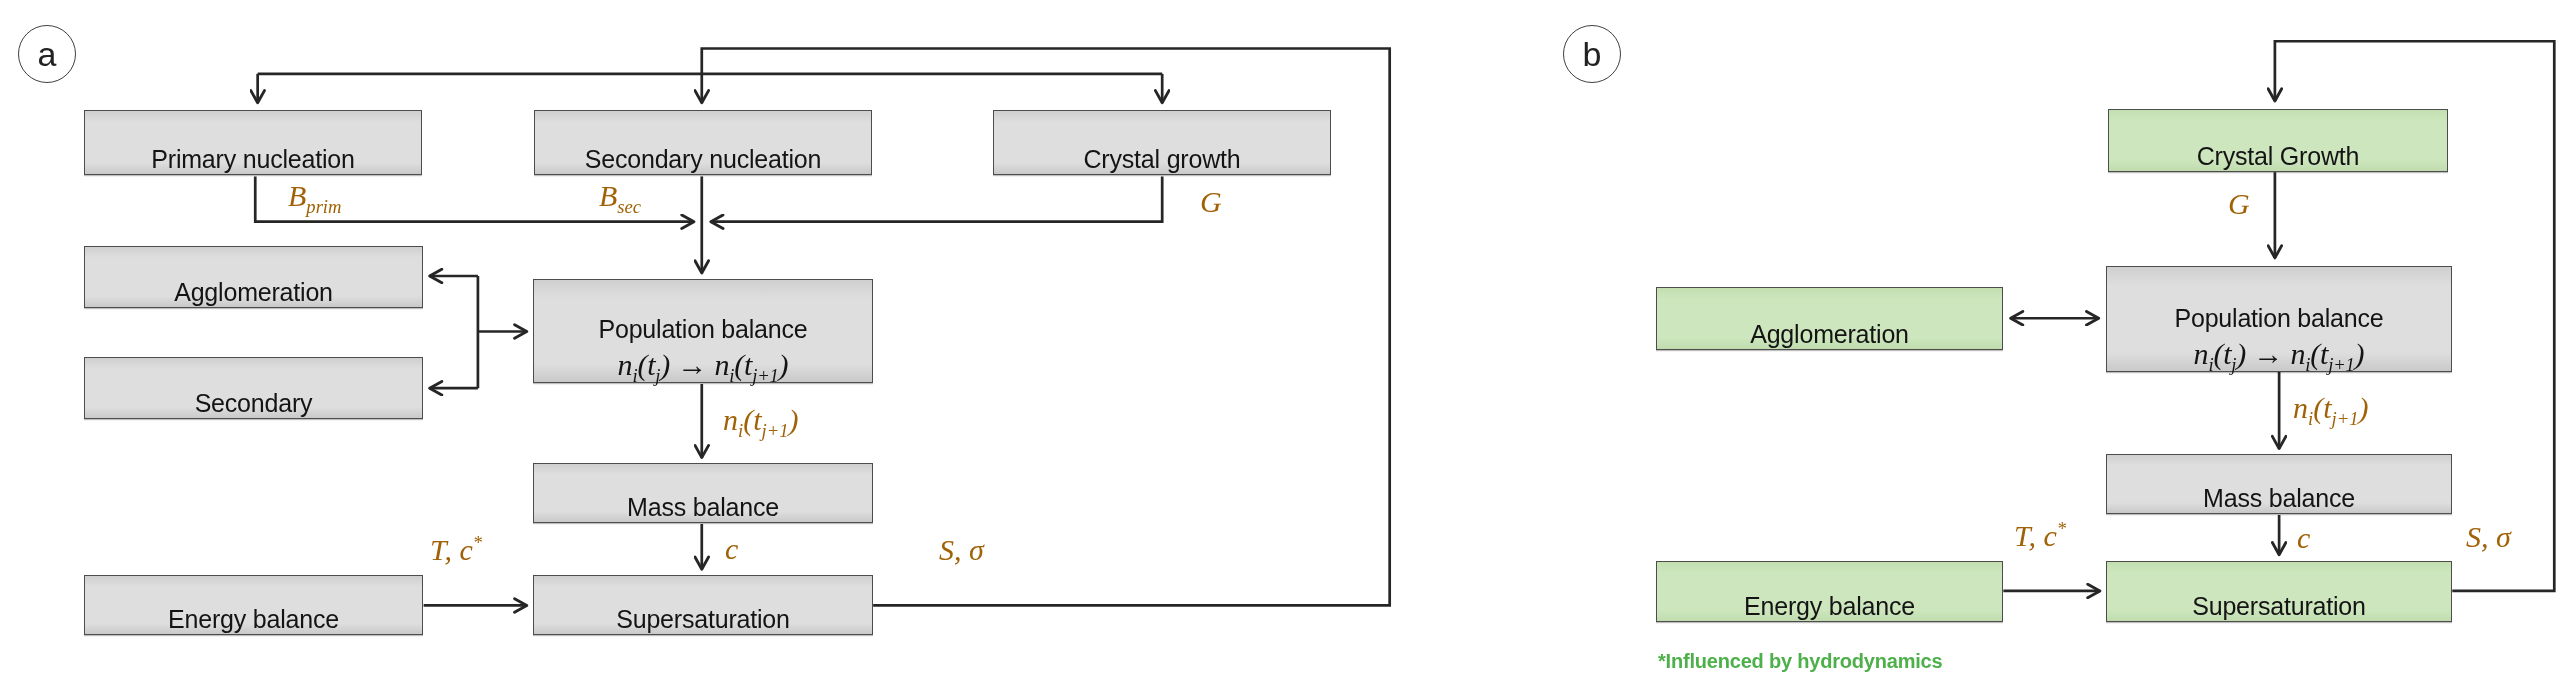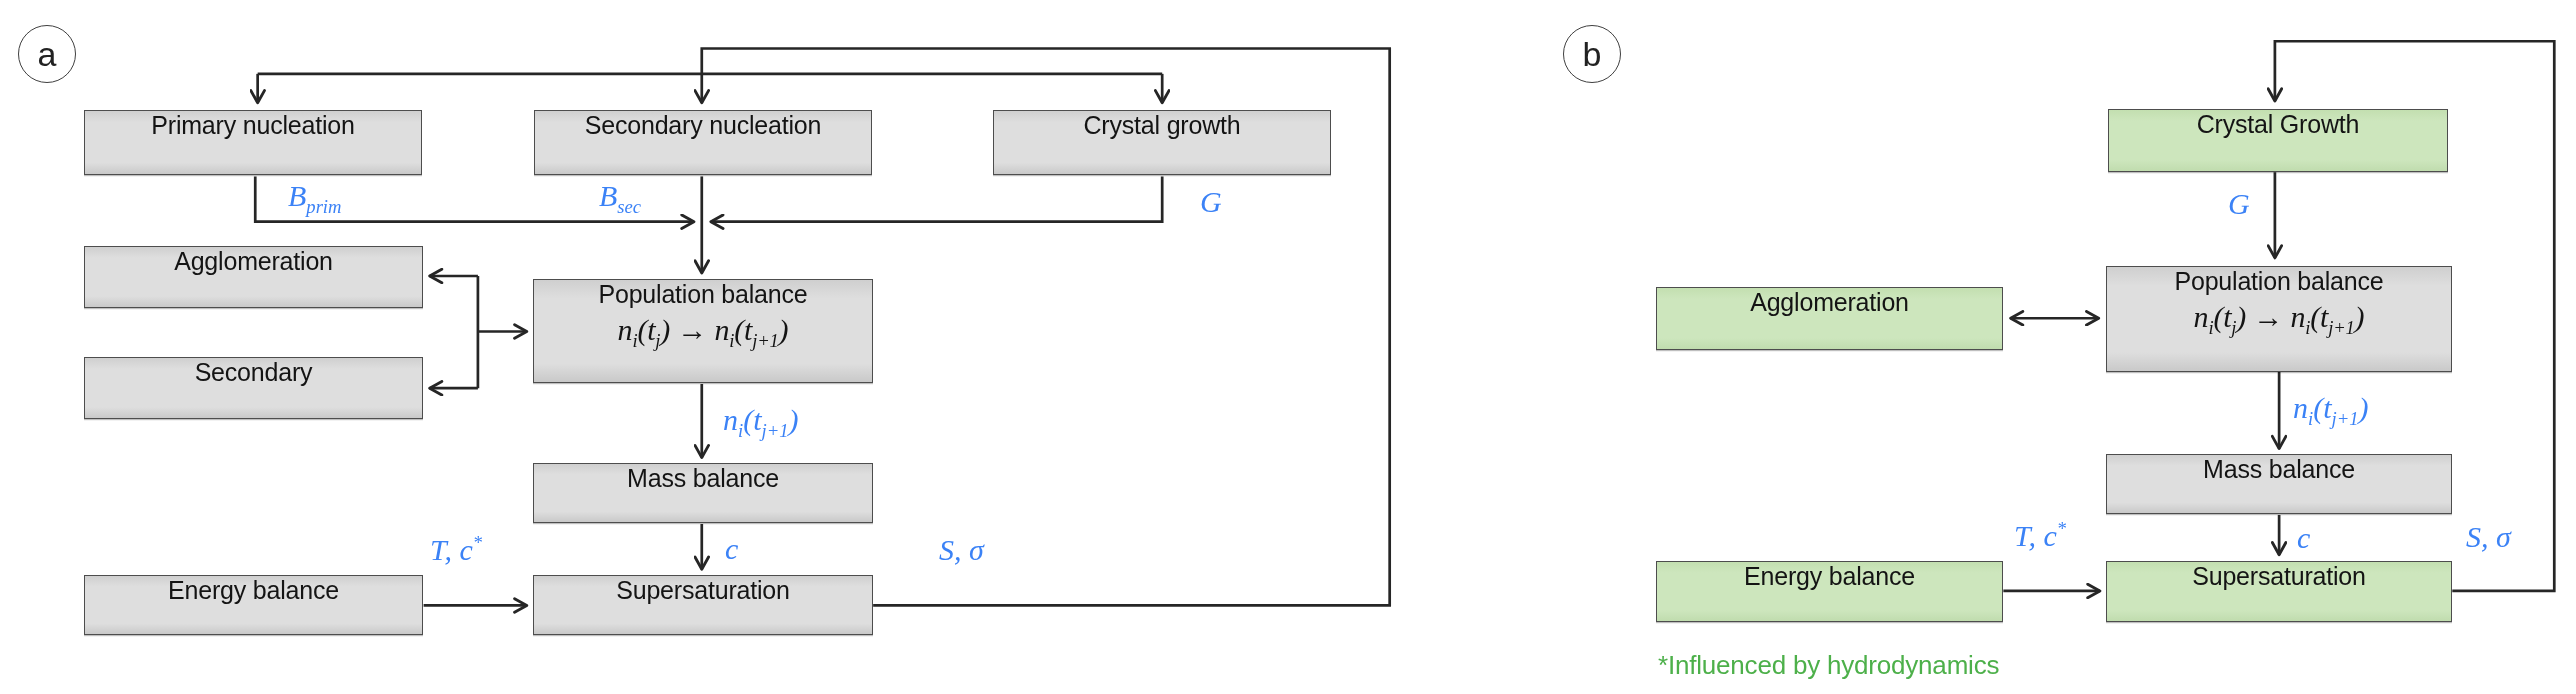--- a/index.html
+++ b/index.html
@@ -3,32 +3,32 @@
 <meta charset="utf-8">
 <style>
   :root{
     --gray:#d9d9d9; --green:#c9e3b8; --border:#4d4d4d; --line:#262626; --note:#4db04a; --ink:#141414;
   }
   html,body{margin:0;padding:0;background:#ffffff;}
   #stage{position:relative;width:2576px;height:695px;background:#ffffff;overflow:hidden;
          font-family:"Liberation Sans",sans-serif;color:var(--ink);}
   .box{position:absolute;box-sizing:border-box;border:1.8px solid var(--border);
        background:linear-gradient(180deg,#cfcfcf 0%,#dedede 18%,#dedede 82%,#c9c9c9 100%);
-       display:flex;align-items:center;justify-content:flex-start;flex-direction:column;
+       display:flex;align-items:center;justify-content:flex-end;flex-direction:column;
        font-size:25px;letter-spacing:-0.2px;text-align:center;box-shadow:0 1.2px 0 rgba(0,0,0,.25);}
   .box.green{background:linear-gradient(180deg,#c3dfb0 0%,#cde6bd 18%,#cde6bd 82%,#c0dcae 100%);}
   .box .math{font-family:"Liberation Serif",serif;font-style:italic;font-size:30px;margin-top:3.6px;}
   .mlabel{position:absolute;font-family:"Liberation Serif",serif;font-style:italic;
-          font-size:30px;color:#3b82f6;white-space:nowrap;}
+          font-size:30px;color:#a16207;white-space:nowrap;}
   .mlabel sub,.box sub{font-size:62%;line-height:0;}
   .mlabel sup,.box sup{font-size:62%;line-height:0;}
   .circle{position:absolute;box-sizing:border-box;border:1.8px solid #3f3f3f;border-radius:50%;
           width:58px;height:58px;display:flex;align-items:center;justify-content:center;
           font-size:34px;color:#222;background:#fff;}
-  .note{position:absolute;font-size:26px;font-weight:normal;color:var(--note);letter-spacing:-0.2px;}
+  .note{position:absolute;font-size:20px;font-weight:bold;color:var(--note);letter-spacing:-0.2px;}
   svg.wires{position:absolute;left:0;top:0;pointer-events:none;}
   .ln{stroke:var(--line);stroke-width:4.5;fill:none;}
   .mk{stroke:var(--line);stroke-width:2.1;fill:none;stroke-linecap:round;stroke-linejoin:round;}
 </style>
 </head>
 <body>
 
 <div id="stage">
 
   <svg class="wires" width="2576" height="695" viewBox="0 0 4269 1151">

